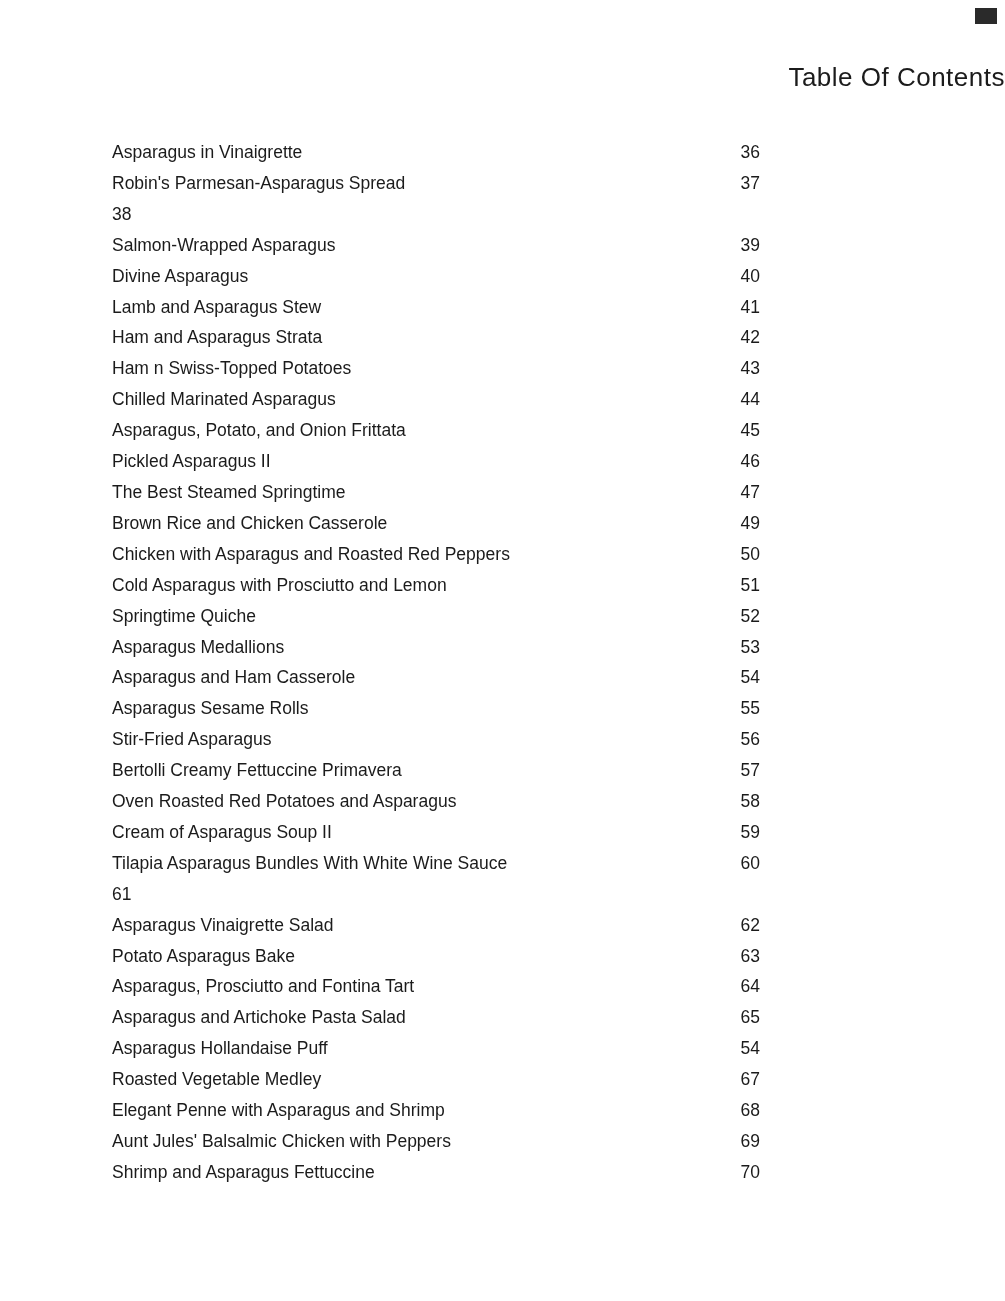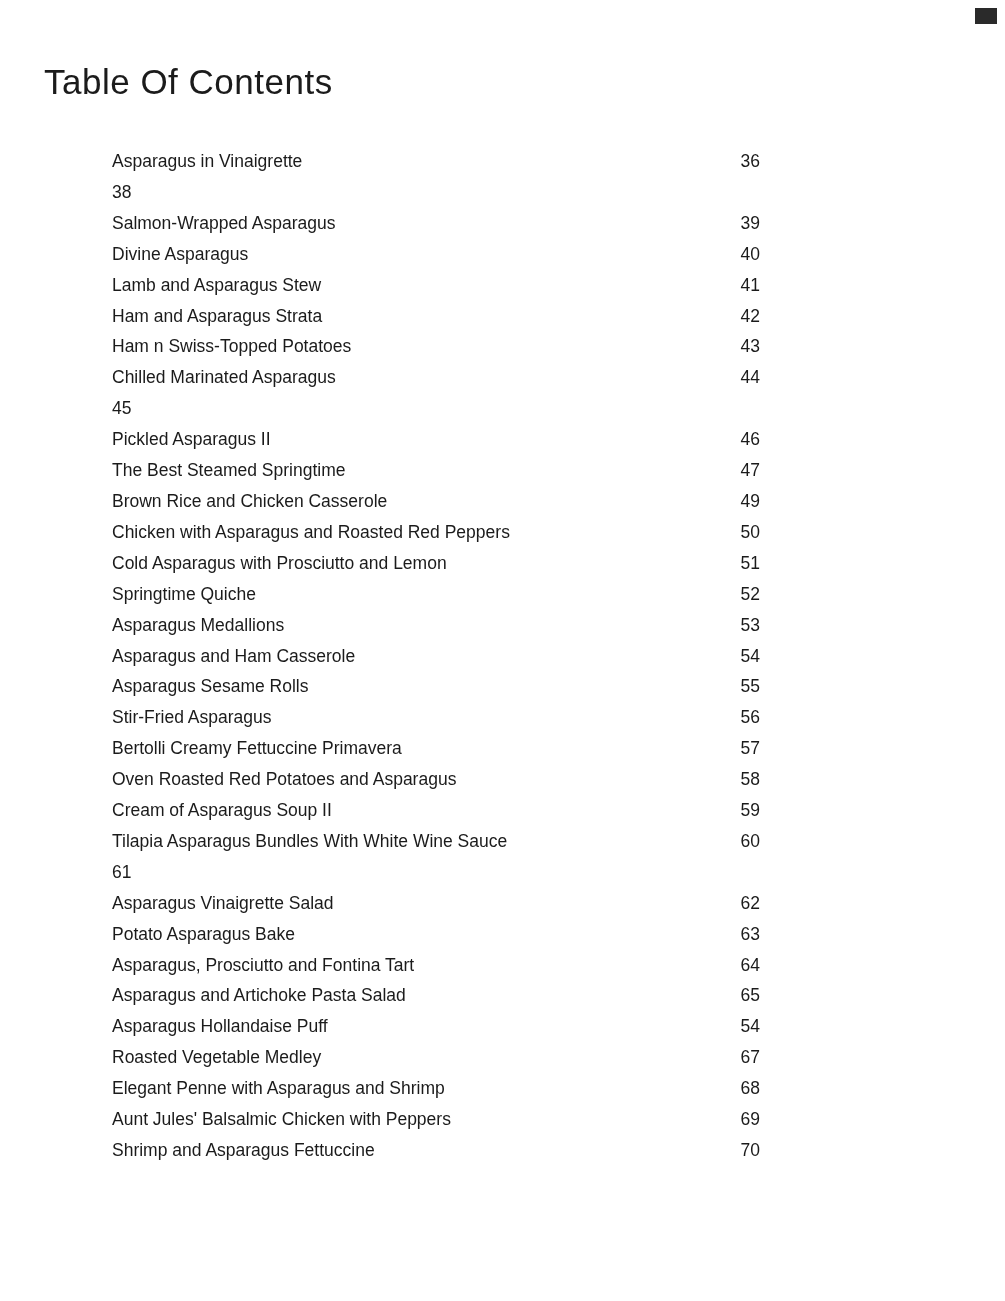--- a/index.html
+++ b/index.html
@@ -19,22 +19,22 @@
   .corner-mark {
     position: absolute;
     top: 8px;
     right: 8px;
     width: 22px;
     height: 16px;
     background: #2a2a2a;
   }
   .title {
     padding-top: 62px;
-    text-align: left;
-    font-size: 35px;
+    text-align: right;
+    font-size: 26px;
     font-weight: 400;
     letter-spacing: 0.5px;
     color: #1b1b1b;
     padding-left: 44px;
   }
   .toc {
     margin: 44px 0 0 112px;
     width: 648px;
   }
   .row {
@@ -54,20 +54,24 @@
 
 <div class="page">
   <div class="corner-mark"></div>
   <h1 class="title">Table Of Contents</h1>
   <div class="toc" id="toc-list">
   <div class="row">
     <span class="entry-title">Asparagus in Vinaigrette</span>
     <span class="entry-page">36</span>
   </div>
 
+  <div class="row">
+    <span class="entry-title">Robin's Parmesan-Asparagus Spread</span>
+    <span class="entry-page">37</span>
+  </div>
 
   <div class="row">
     <span class="entry-page">38</span>
   </div>
 
   <div class="row">
     <span class="entry-title">Salmon-Wrapped Asparagus</span>
     <span class="entry-page">39</span>
   </div>
 
@@ -90,20 +94,21 @@
     <span class="entry-title">Ham n Swiss-Topped Potatoes</span>
     <span class="entry-page">43</span>
   </div>
 
   <div class="row">
     <span class="entry-title">Chilled Marinated Asparagus</span>
     <span class="entry-page">44</span>
   </div>
 
   <div class="row">
+    <span class="entry-title">Asparagus, Potato, and Onion Frittata</span>
     <span class="entry-page">45</span>
   </div>
 
   <div class="row">
     <span class="entry-title">Pickled Asparagus II</span>
     <span class="entry-page">46</span>
   </div>
 
   <div class="row">
     <span class="entry-title">The Best Steamed Springtime</span>

